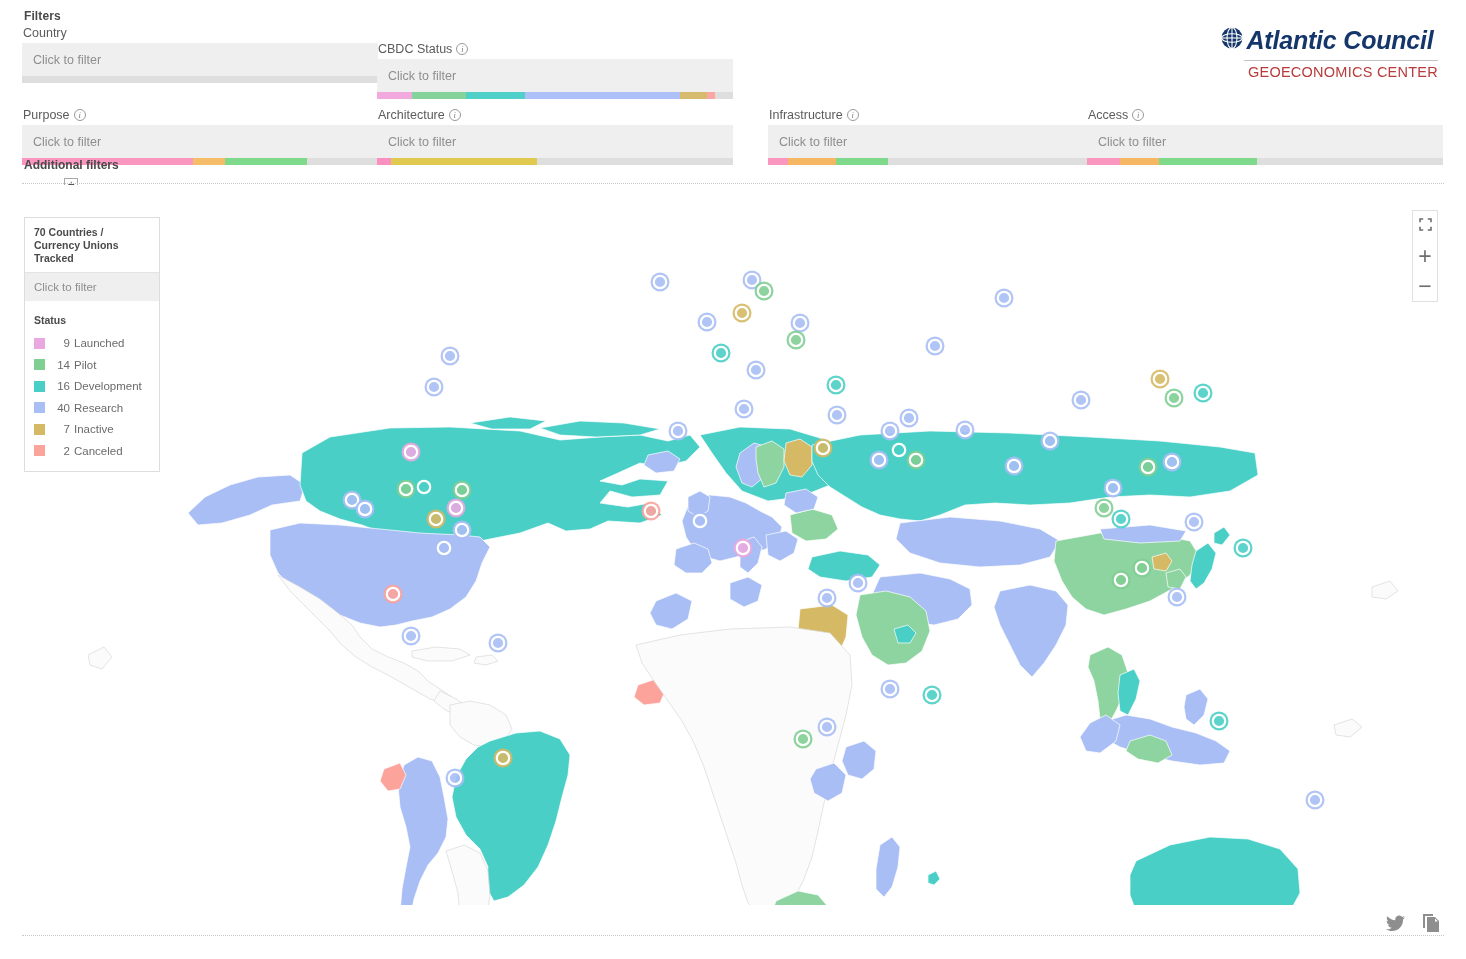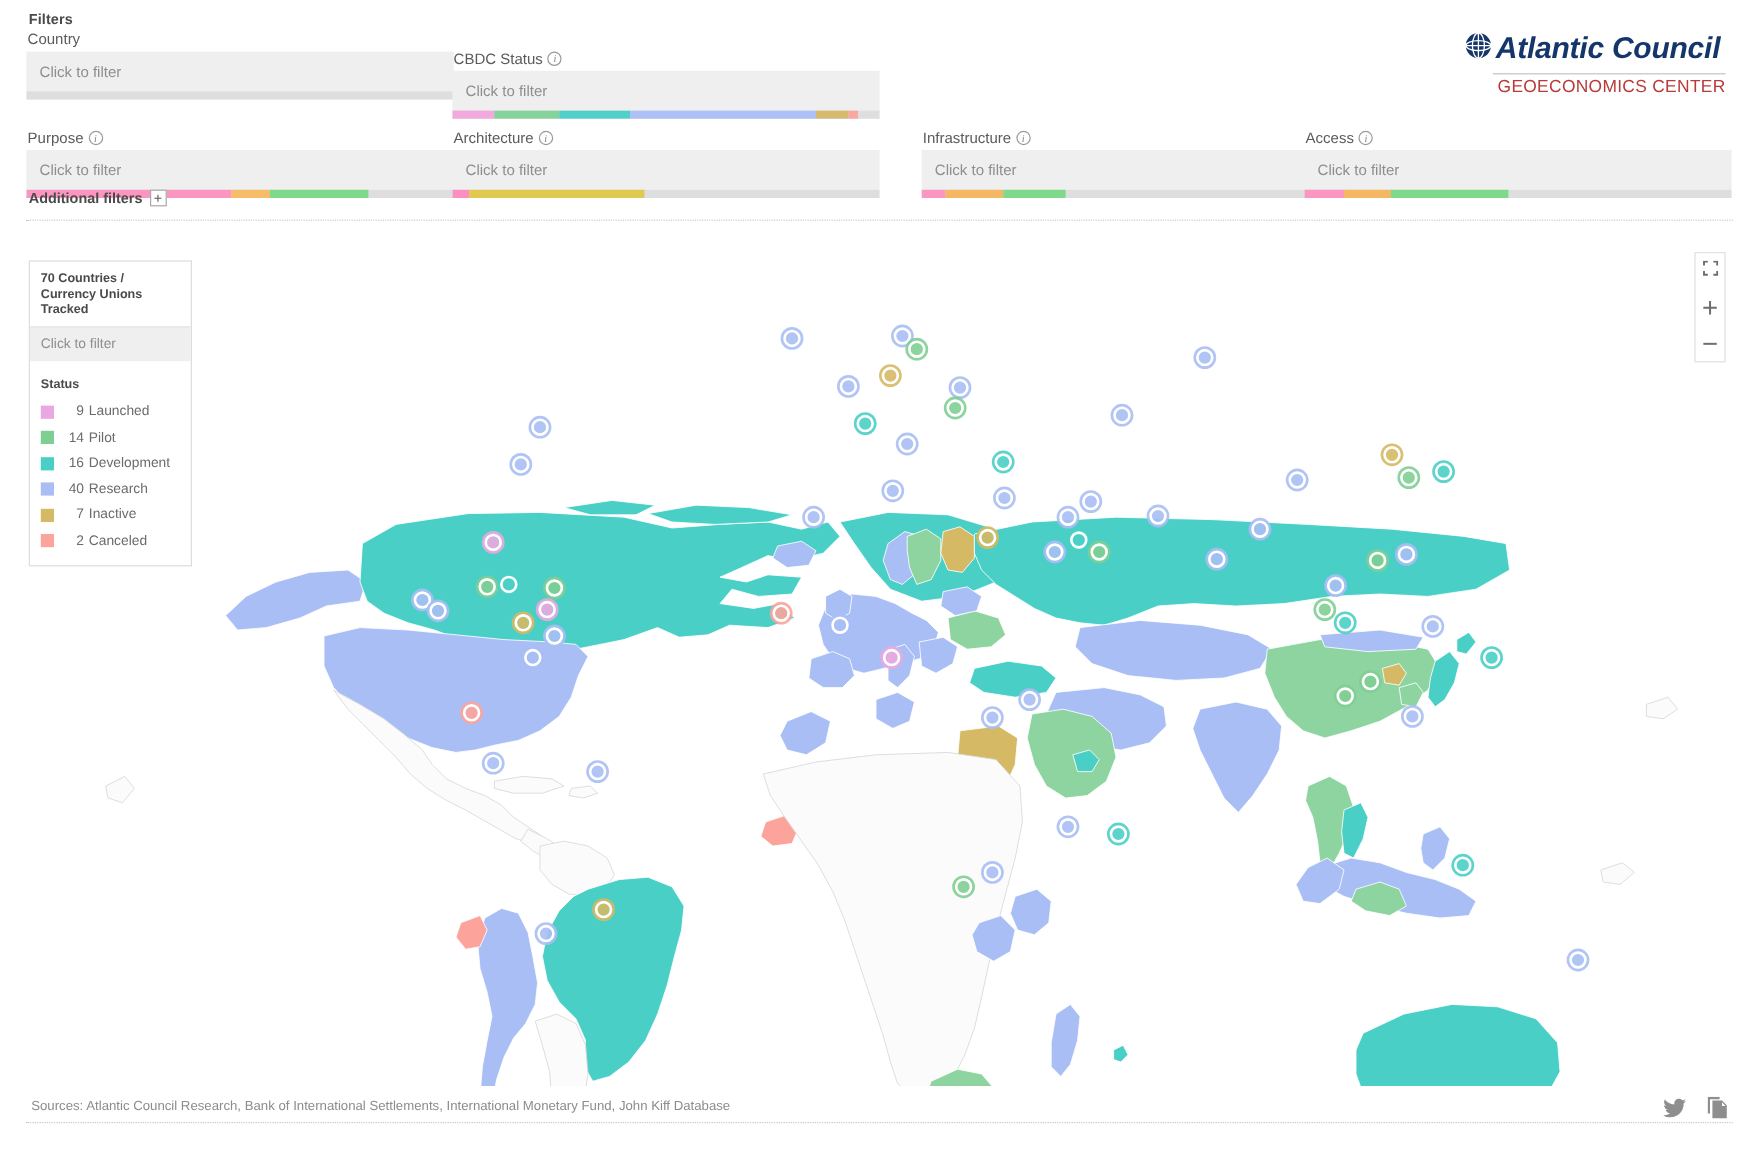--- a/index.html
+++ b/index.html
@@ -74,20 +74,21 @@
   }
   .filter-bar span { display: block; height: 100%; }
 
   
   #additional-filters {
     position: absolute;
     left: 24px; top: 158px;
     display: flex;
     align-items: center;
     gap: 6px;
+    flex-direction: column;
   }
   #additional-filters .af-label {
     font-size: 12px;
     font-weight: bold;
     color: #4a4a4a;
   }
   .plus-box {
     width: 14px; height: 14px;
     border: 1px solid #a8a8a8;
     display: flex; align-items: center; justify-content: center;
@@ -801,21 +802,20 @@
     </div>
     <div class="mc-plus">+</div>
     <div class="mc-minus">−</div>
   </div>
 
 </div>
 
 <div class="dotted-sep" id="sep-bottom"></div>
 
 <div id="footer">
-  <div id="sources">Sources: Atlantic Council Research, Bank of International Settlements, International Monetary Fund, John Kiff Database</div>
   <div id="footer-icons">
     <span>
       <svg width="19" height="17" viewBox="0 0 24 20">
         <path fill="#8e8e8e" d="M24,2.4c-0.9,0.4-1.8,0.7-2.8,0.8c1-0.6,1.8-1.6,2.2-2.7c-1,0.6-2,1-3.1,1.2C19.3,0.7,18,0,16.6,0
           c-2.7,0-4.9,2.2-4.9,4.9c0,0.4,0,0.8,0.1,1.1C7.7,5.8,4.1,3.9,1.7,0.9C1.2,1.7,1,2.5,1,3.4c0,1.7,0.9,3.2,2.2,4.1
           C2.4,7.5,1.6,7.3,0.9,6.9c0,0,0,0,0,0.1c0,2.4,1.7,4.4,3.9,4.8c-0.4,0.1-0.8,0.2-1.3,0.2c-0.3,0-0.6,0-0.9-0.1
           c0.6,2,2.5,3.4,4.6,3.4c-1.7,1.3-3.8,2.1-6.1,2.1c-0.4,0-0.8,0-1.2-0.1C2.2,18.8,4.8,19.6,7.5,19.6c9.1,0,14-7.5,14-14
           c0-0.2,0-0.4,0-0.6C22.5,4.3,23.3,3.4,24,2.4z"></path>
       </svg>
     </span>

